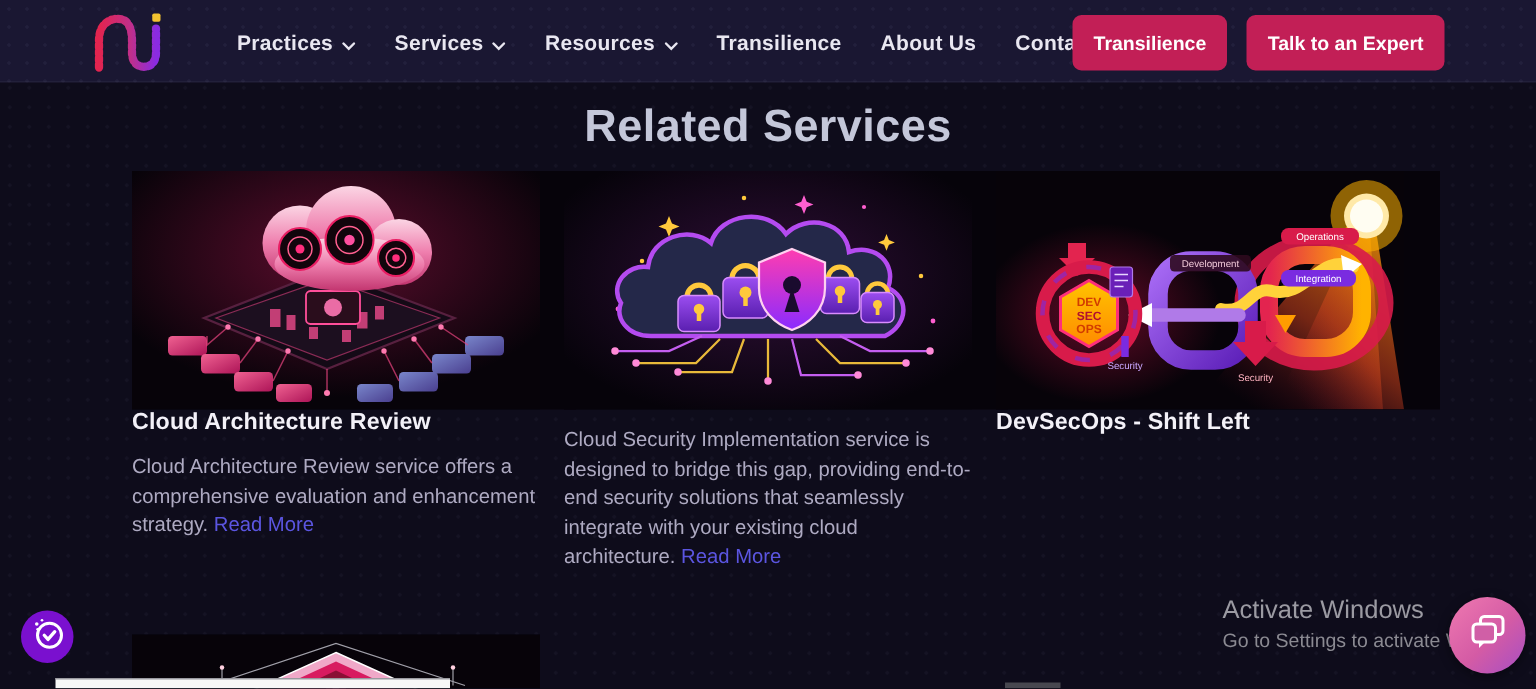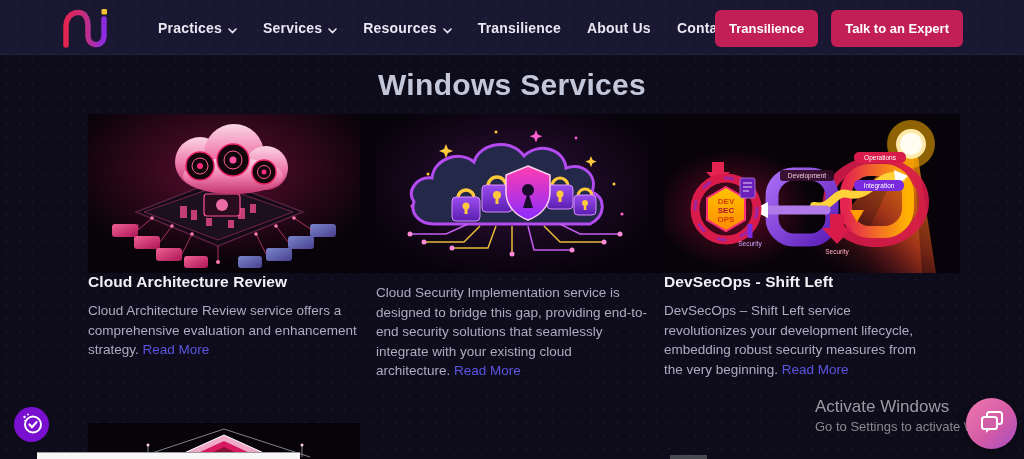--- a/index.html
+++ b/index.html
@@ -123,21 +123,21 @@
             </svg></span>
       </span>
     </nav>
 
     <div class="nav-cta">
       <button class="btn">Transilience</button>
       <button class="btn">Talk to an Expert</button>
     </div>
   </header>
 
-  <h1 class="section-title">Windows Services</h1>
+  <h1 class="section-title">Related Services</h1>
 
   <div class="cards">
 
     <div class="card">
       <div class="card-image">
         <svg width="272" height="159" viewBox="0 0 272 159">
           <defs>
             <radialGradient id="c1glow" cx="0.5" cy="0.35" r="0.6">
               <stop offset="0" stop-color="#8a1240" stop-opacity="0.65"></stop>
                 <stop offset="1" stop-color="#8a1240" stop-opacity="0"></stop>
@@ -388,21 +388,20 @@
           <rect x="190" y="38" width="52" height="11" rx="5" fill="#d81b4a"></rect>
           <text x="216" y="46" font-size="6.5" fill="#ffffff" text-anchor="middle" font-family="Liberation Sans, sans-serif">Operations</text>
           <rect x="190" y="66" width="50" height="11" rx="5" fill="#7a2be0"></rect>
           <text x="215" y="74" font-size="6.5" fill="#ffffff" text-anchor="middle" font-family="Liberation Sans, sans-serif">Integration</text>
           <text x="173" y="140" font-size="6.5" fill="#ffb3c0" text-anchor="middle" font-family="Liberation Sans, sans-serif">Security</text>
           <text x="86" y="132" font-size="6.5" fill="#c9a8ff" text-anchor="middle" font-family="Liberation Sans, sans-serif">Security</text>
           <line x1="86" y1="110" x2="86" y2="124" stroke="#7a2be0" stroke-width="5"></line>
         </svg>
       </div>
       <h3 class="card-title">DevSecOps - Shift Left</h3>
-      <p class="card-desc"><span>DevSecOps – Shift Left service revolutionizes your development lifecycle, embedding robust security measures from the very beginning.</span> <a class="read-more">Read More</a></p>
     </div>
   </div>
 
   <div class="card4">
     <svg width="272" height="36" viewBox="0 0 272 36">
       <rect width="272" height="36" fill="#070309"></rect>
       <g stroke="#c8c8d2" stroke-width="0.8" opacity="0.8" fill="none">
         <polyline points="52,34 136,6 222,34"></polyline>
         <line x1="60" y1="22" x2="60" y2="34"></line>
           <line x1="214" y1="22" x2="214" y2="34"></line>

